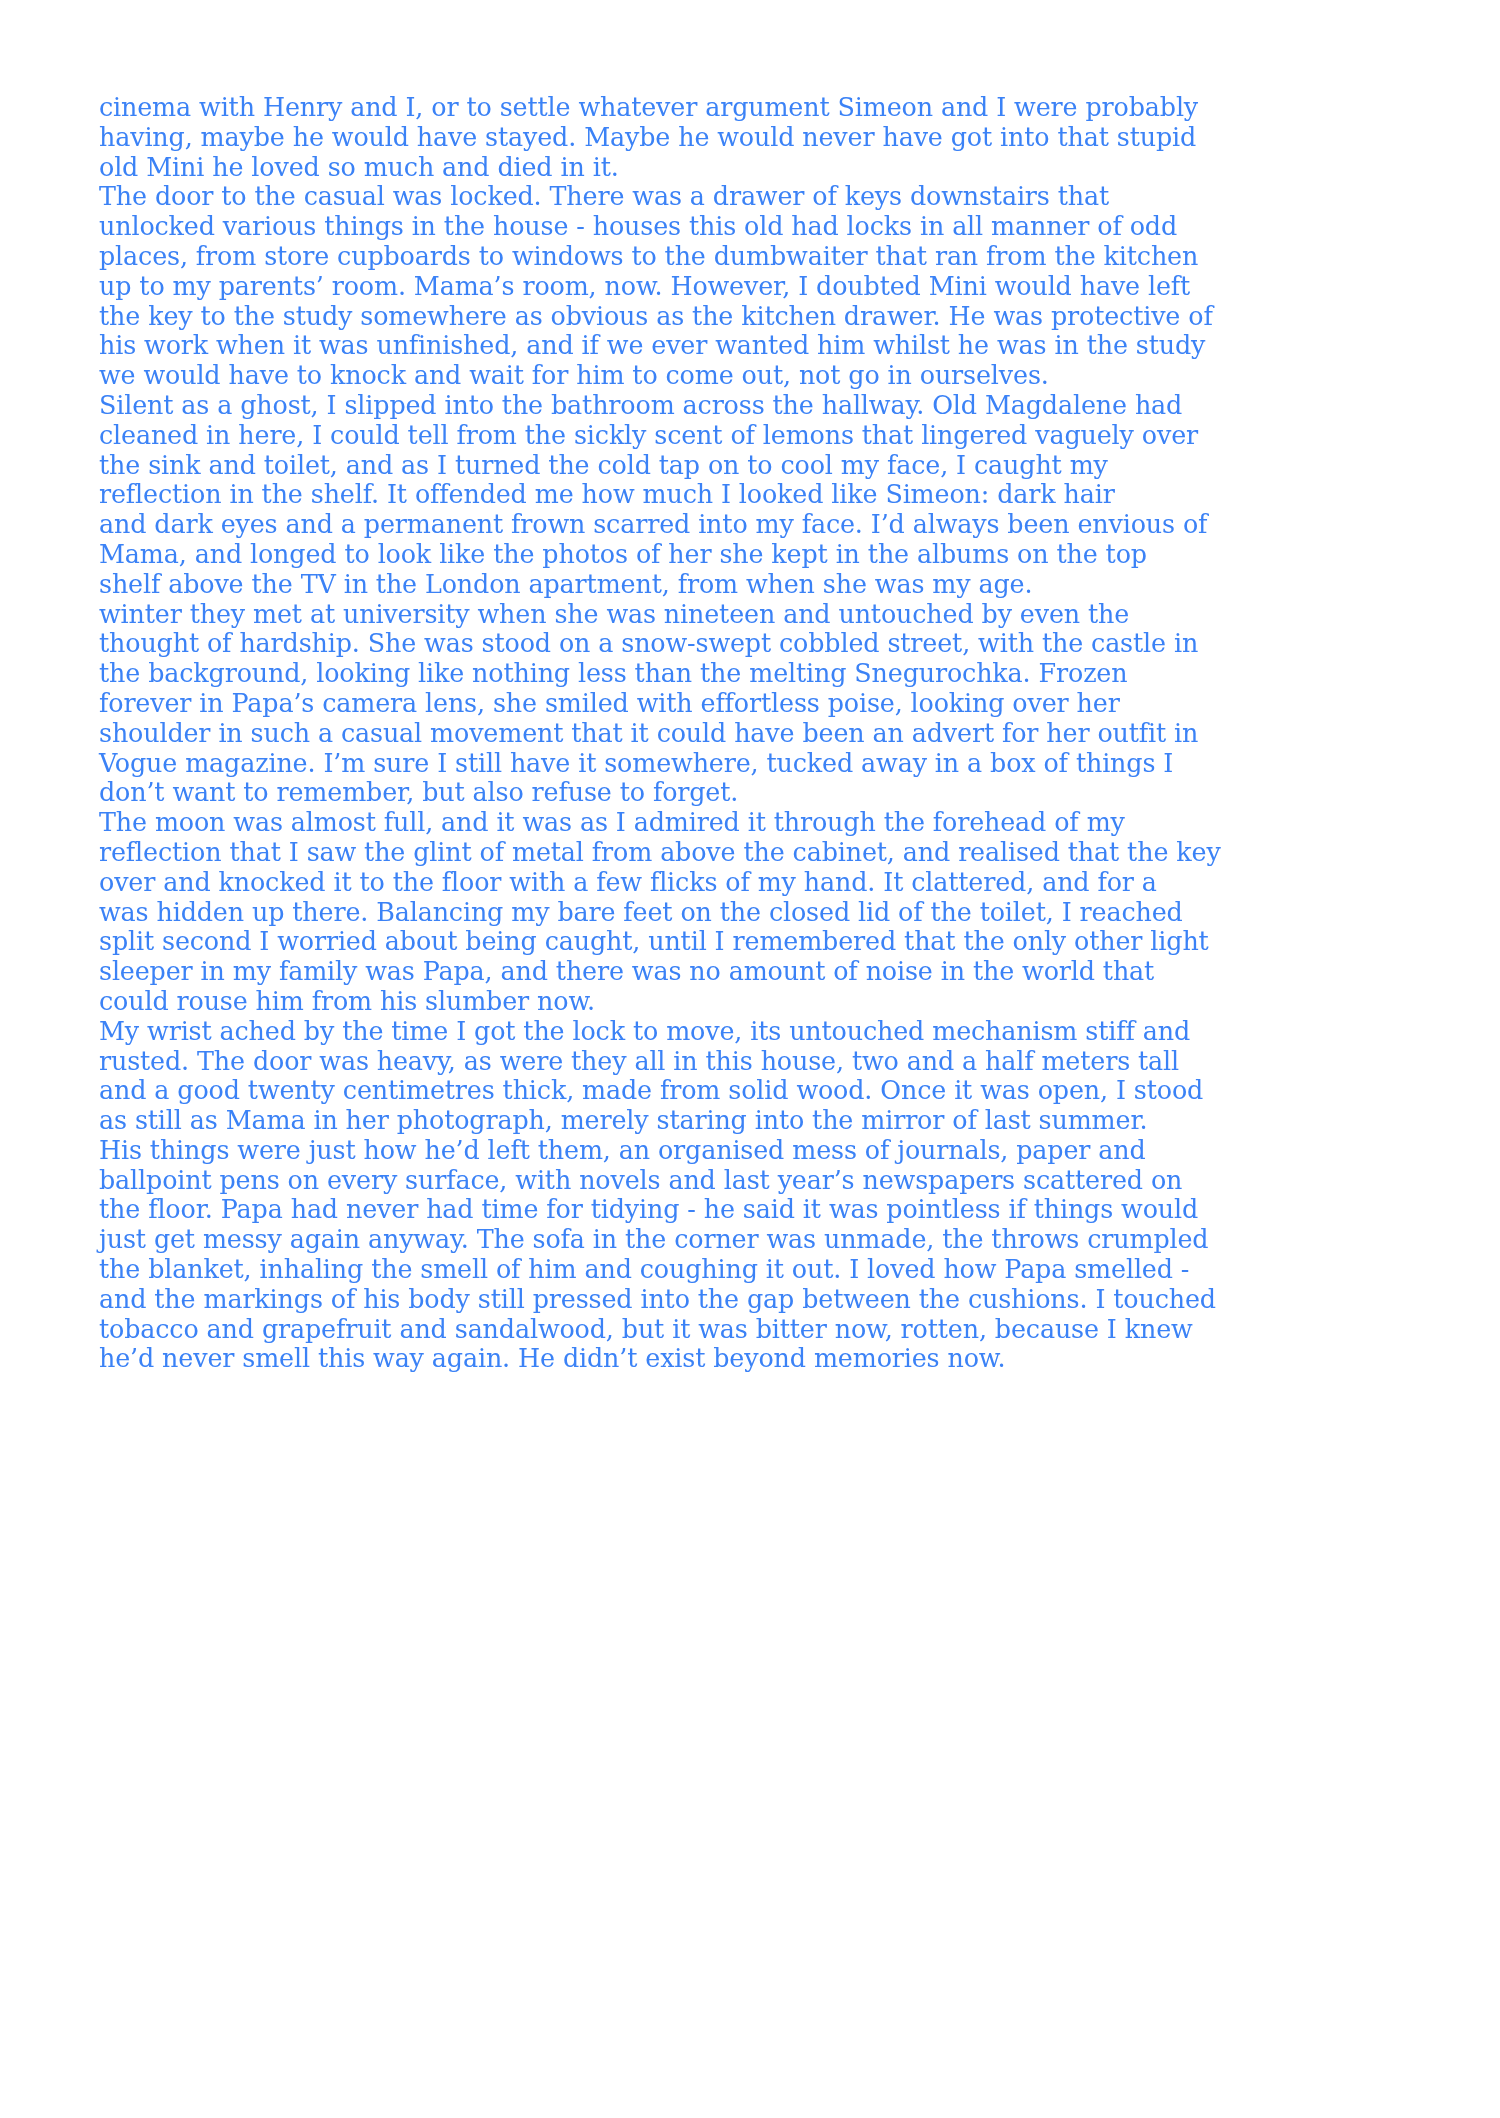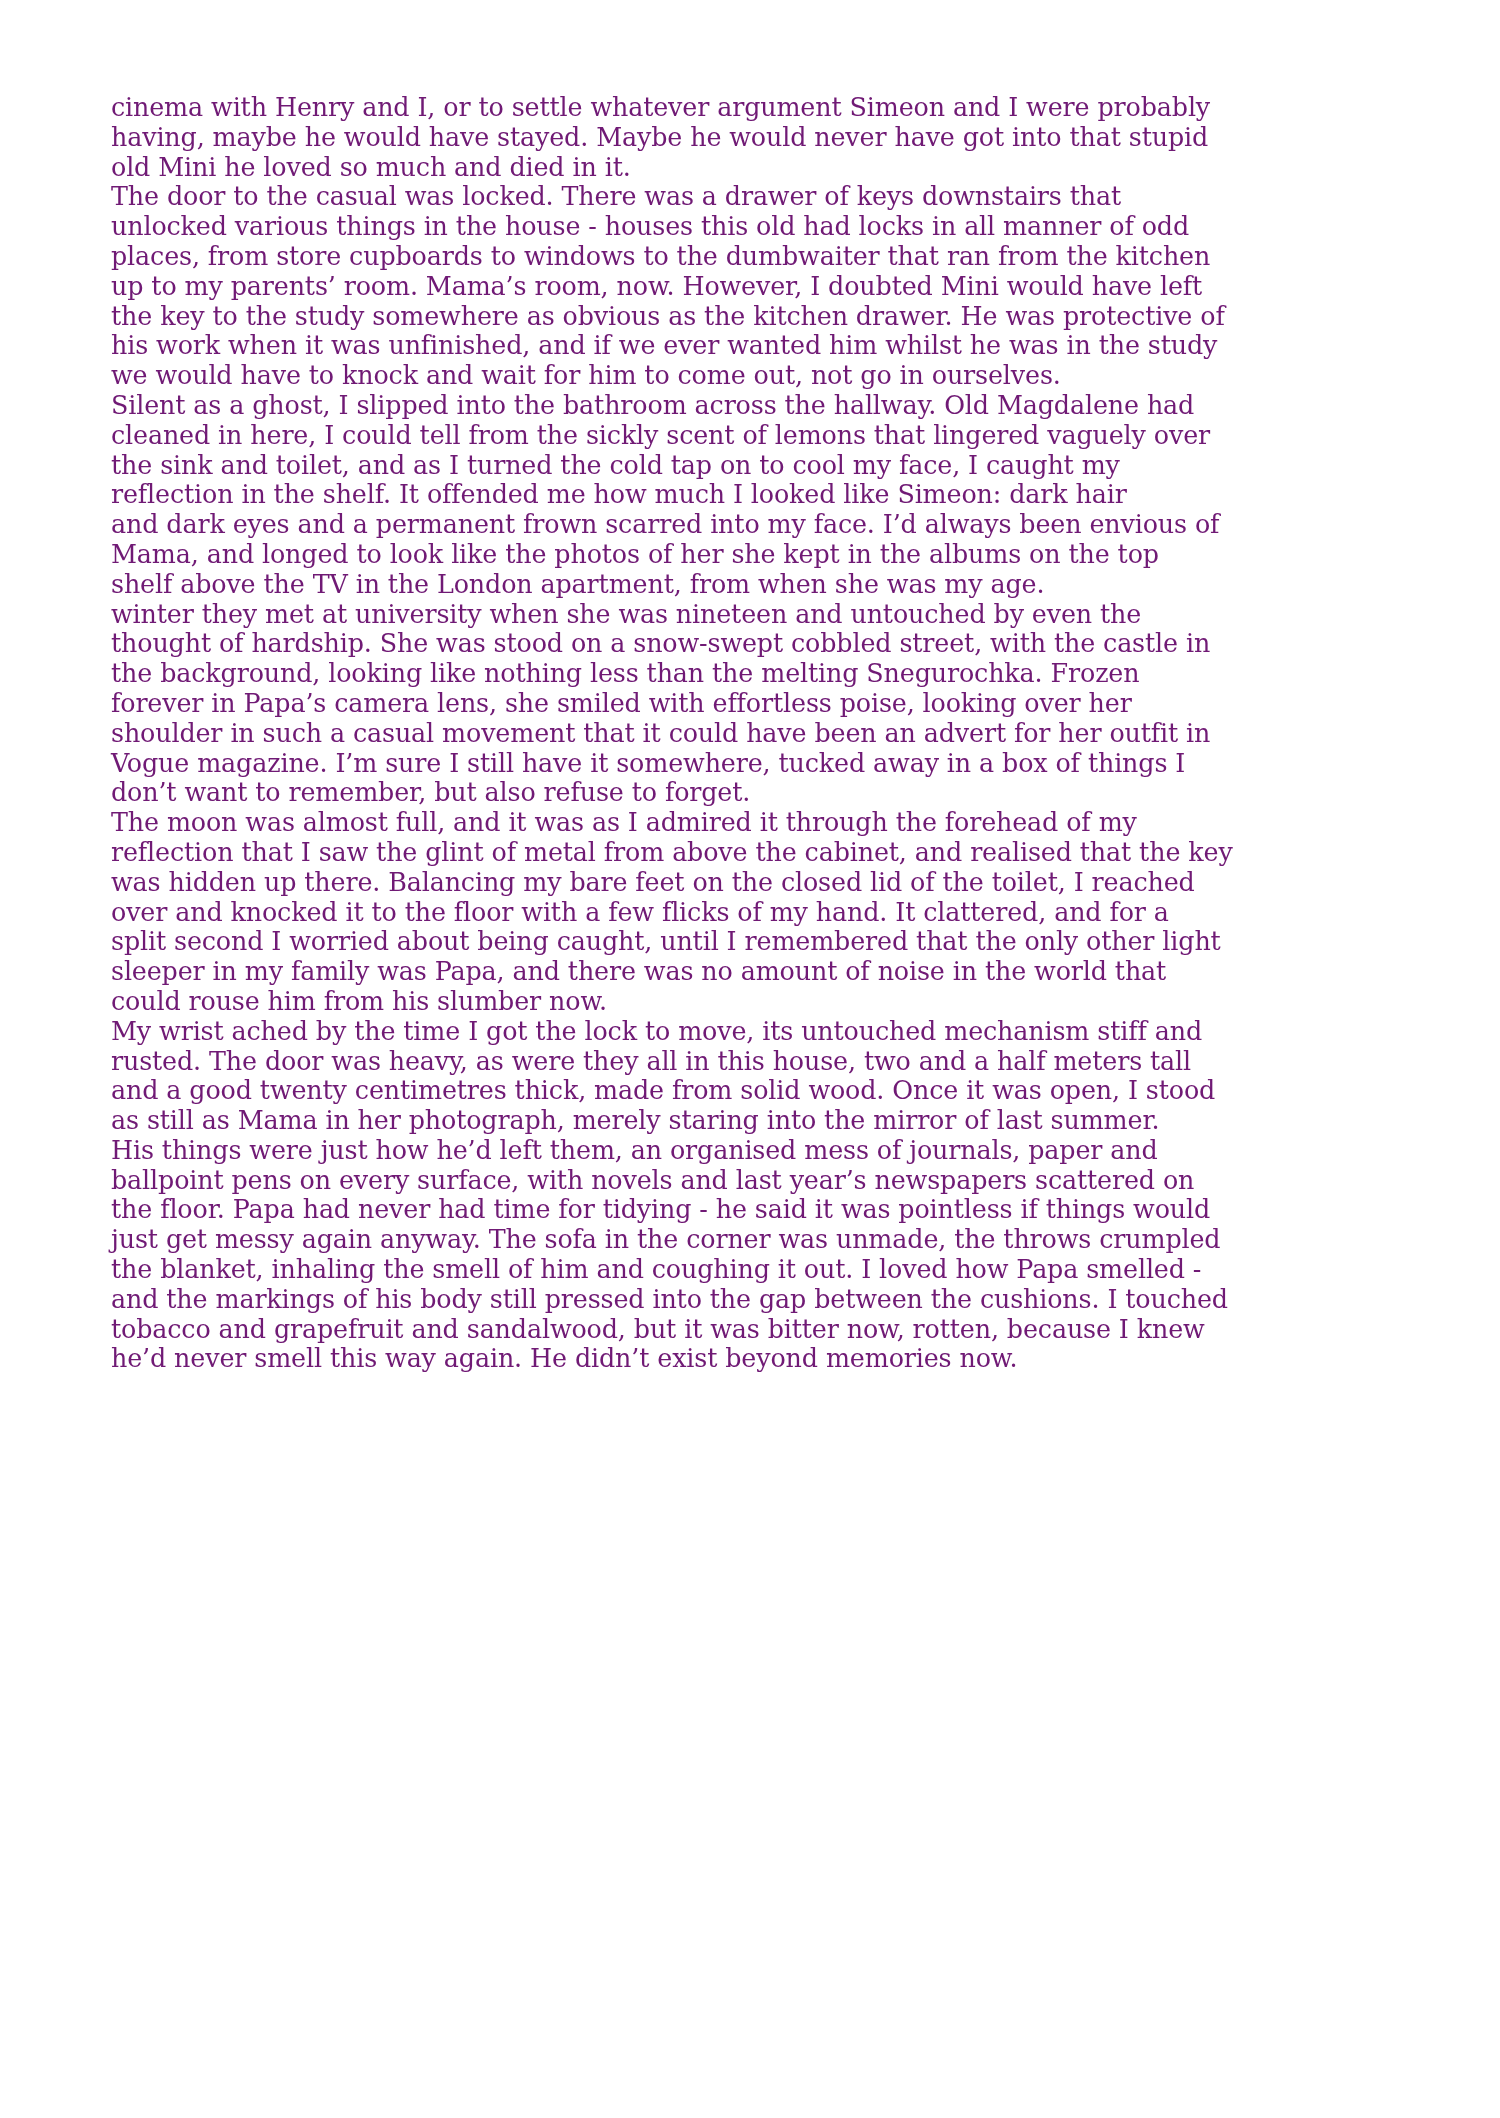--- a/index.html
+++ b/index.html
@@ -28,28 +28,28 @@
   }
 
   .text-column {
     position: absolute;
     left: 99px;
     top: 93px;
     width: 926px;
   }
 
   .para {
-    margin: 0 0 0 12px;
+    margin: 0 0 0 0;
     padding: 0;
     font-size: 25.4px;
     line-height: 29.8px;
     letter-spacing: -0.15px;
     word-spacing: 0.1px;
     text-align: left;
-    color: #701a75;
+    color: #3b82f6;
     font-weight: 400;
   }
 
   
   .line {
     display: block;
     white-space: pre;
     height: 29.8px;
   }
 </style>
@@ -86,22 +86,22 @@
         <span class="line">thought of hardship. She was stood on a snow-swept cobbled street, with the castle in</span>
         <span class="line">the background, looking like nothing less than the melting Snegurochka. Frozen</span>
         <span class="line">forever in Papa’s camera lens, she smiled with effortless poise, looking over her</span>
         <span class="line">shoulder in such a casual movement that it could have been an advert for her outfit in</span>
         <span class="line">Vogue magazine. I’m sure I still have it somewhere, tucked away in a box of things I</span>
         <span class="line">don’t want to remember, but also refuse to forget.</span>
       </p>
       <p class="para">
         <span class="line">The moon was almost full, and it was as I admired it through the forehead of my</span>
         <span class="line">reflection that I saw the glint of metal from above the cabinet, and realised that the key</span>
+        <span class="line">over and knocked it to the floor with a few flicks of my hand. It clattered, and for a</span>
         <span class="line">was hidden up there. Balancing my bare feet on the closed lid of the toilet, I reached</span>
-        <span class="line">over and knocked it to the floor with a few flicks of my hand. It clattered, and for a</span>
         <span class="line">split second I worried about being caught, until I remembered that the only other light</span>
         <span class="line">sleeper in my family was Papa, and there was no amount of noise in the world that</span>
         <span class="line">could rouse him from his slumber now.</span>
       </p>
       <p class="para">
         <span class="line">My wrist ached by the time I got the lock to move, its untouched mechanism stiff and</span>
         <span class="line">rusted. The door was heavy, as were they all in this house, two and a half meters tall</span>
         <span class="line">and a good twenty centimetres thick, made from solid wood. Once it was open, I stood</span>
         <span class="line">as still as Mama in her photograph, merely staring into the mirror of last summer.</span>
       </p>

